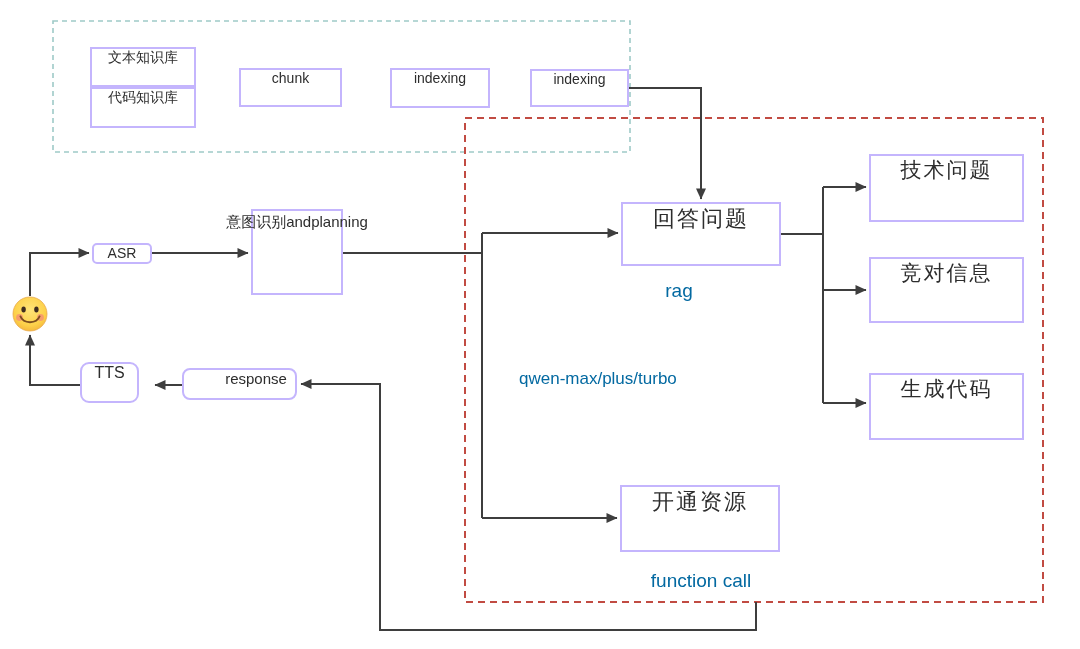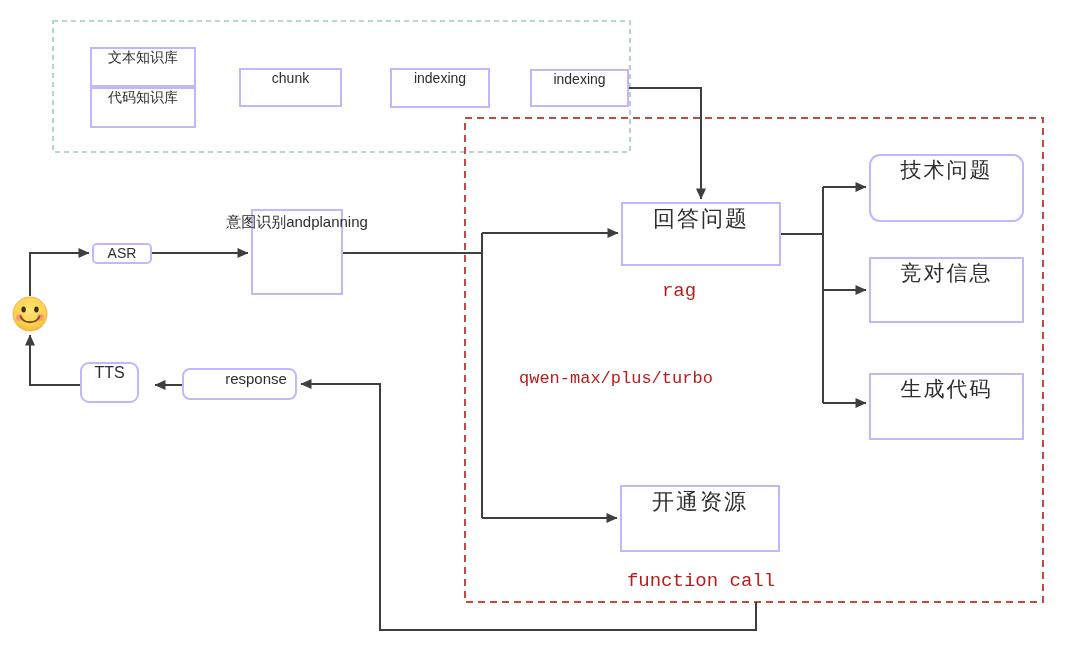--- a/index.html
+++ b/index.html
@@ -8,21 +8,21 @@
     font-family:"Liberation Sans","DejaVu Sans",sans-serif;overflow:hidden;
   }
   #connector-layer{position:absolute;left:0;top:0;width:1080px;height:649px;}
   .box{
     position:absolute;box-sizing:border-box;background:#ffffff;
     border:2px solid #c4b5fd;color:#2d2d2d;
     display:flex;justify-content:center;text-align:center;
     white-space:nowrap;z-index:2;
   }
   .lbl{
-    position:absolute;color:#b91c1c;z-index:2;white-space:nowrap;font-family:Liberation Mono, monospace;
+    position:absolute;color:#0369a1;z-index:2;white-space:nowrap;
   }
   .center{transform:translateX(-50%);}
   .intent-lines{display:flex;flex-direction:row;line-height:1.5;}
 </style>
 </head>
 <body>
 
 <div id="canvas">
 
   <svg id="connector-layer" viewBox="0 0 1080 649" xmlns="http://www.w3.org/2000/svg">
@@ -105,21 +105,21 @@
     <span>回答问题</span>
   </div>
   <div class="box" style="left:620px;top:485px;width:160px;height:67px;font-size:22px;letter-spacing:2px;">
     <span>开通资源</span>
   </div>
 
   <div class="lbl center" style="left:679px;top:280px;font-size:19px;">rag</div>
   <div class="lbl" style="left:519px;top:369px;font-size:17px;">qwen-max/plus/turbo</div>
   <div class="lbl center" style="left:701px;top:570px;font-size:19px;">function call</div>
 
-  <div class="box" style="left:869px;top:154px;width:155px;height:68px;font-size:21px;letter-spacing:2px;border-radius:11px;">
+  <div class="box" style="left:869px;top:154px;width:155px;height:68px;font-size:21px;letter-spacing:2px;">
     <span>技术问题</span>
   </div>
   <div class="box" style="left:869px;top:257px;width:155px;height:66px;font-size:21px;letter-spacing:2px;">
     <span>竞对信息</span>
   </div>
   <div class="box" style="left:869px;top:373px;width:155px;height:67px;font-size:21px;letter-spacing:2px;">
     <span>生成代码</span>
   </div>
 
 </div>

